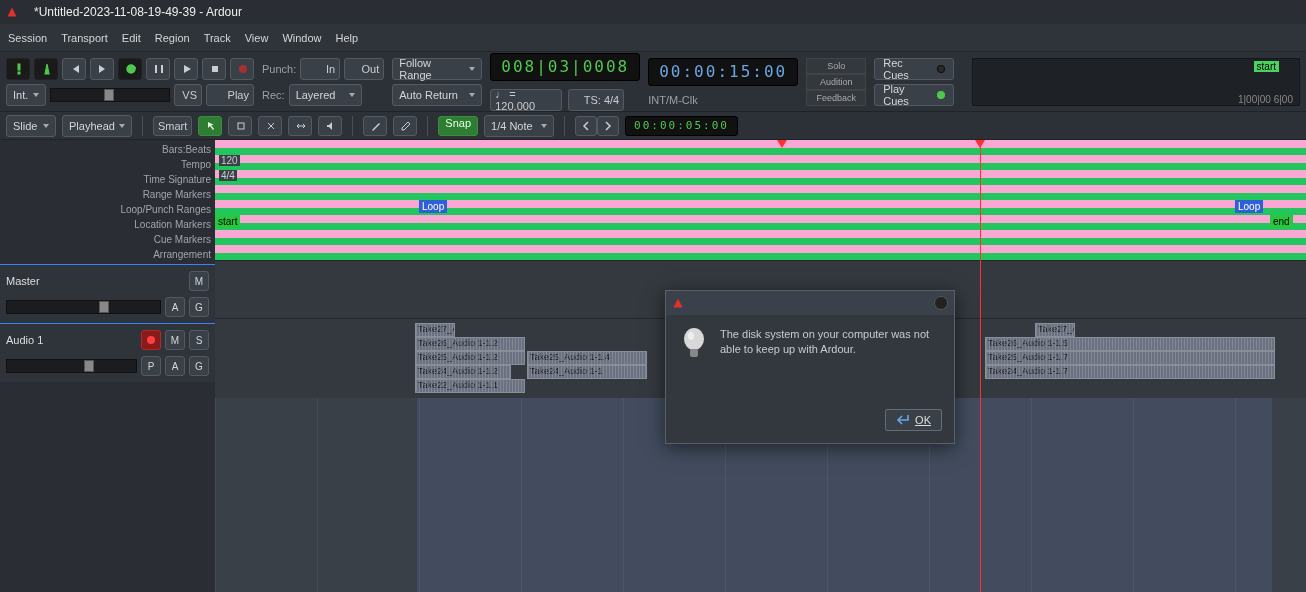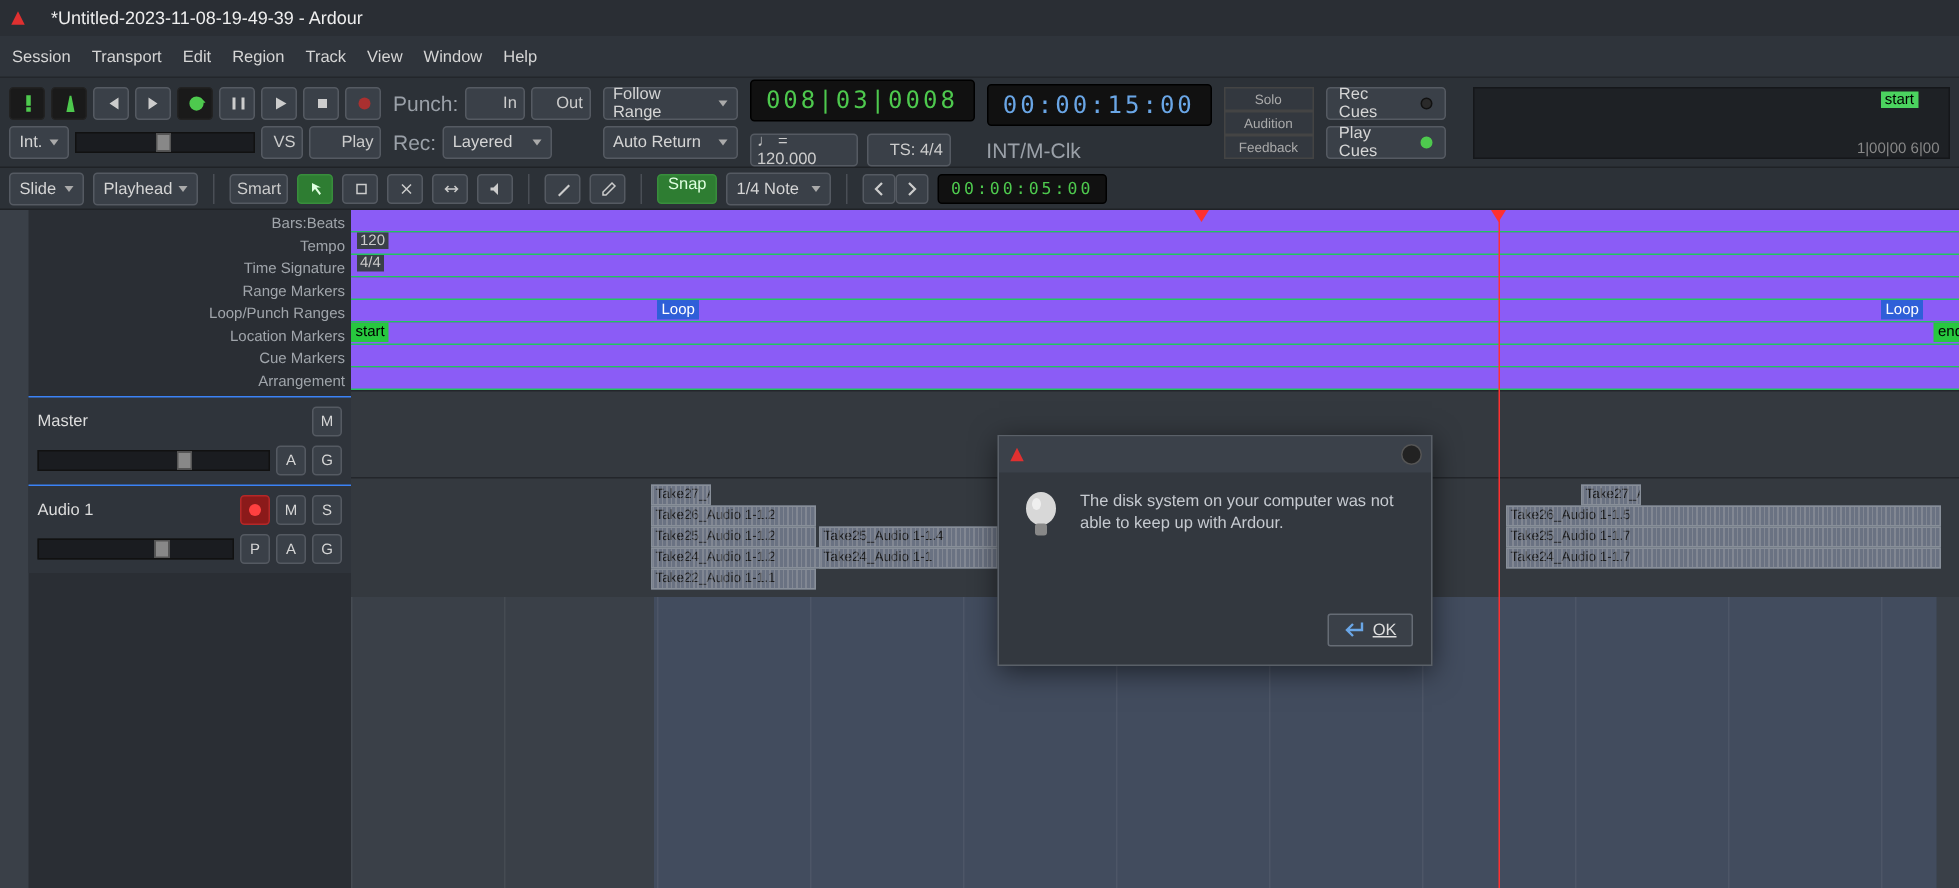--- a/index.html
+++ b/index.html
@@ -29,21 +29,21 @@
 .trow { display:flex; gap:4px; align-items:center; }
 .btn {
   height:22px; min-width:20px; background:#3a4048; border:1px solid #555a62; border-radius:3px;
   display:flex; align-items:center; justify-content:flex-end; color:#ccc; padding:0 4px;
   font-size:11px;
 }
 .btn.small { width:24px; }
 .btn.green { background:#1a1a1a; border-color:#222; }
 .btn.green svg * { stroke:#4ec94e; fill:#4ec94e; }
 .btn svg { width:12px; height:12px; }
-.lbl { color:#9aa0a8; font-size:14px; }
+.lbl { color:#9aa0a8; font-size:11px; }
 .dropdown {
   height:22px; background:#3a4048; border:1px solid #555a62; border-radius:3px;
   display:flex; align-items:center; padding:0 6px; gap:4px; min-width:70px;
 }
 .dropdown::after { content:""; width:0; height:0; border-left:3px solid transparent;border-right:3px solid transparent;border-top:4px solid #aaa; margin-left:auto;}
 .bigclock {
   height:28px; background:#111; border:1px solid #000; border-radius:3px; padding:0 10px;
   display:flex; align-items:center; font-family:monospace; letter-spacing:2px;
 }
 .bigclock.green { color:#4ec94e; font-size:16px; }
@@ -66,21 +66,21 @@
   height:28px; background:#2c3137; display:flex; align-items:center; gap:6px; padding:0 6px;
   border-bottom:1px solid #1f2226;
 }
 .toolbar2 .sep { width:1px; height:20px; background:#4a4f56; margin:0 4px;}
 .snapbtn { background:#2e7d32; border:1px solid #388e3c; color:#dfffe0; height:20px; padding:0 6px; border-radius:3px;}
 .timefield { background:#111; border:1px solid #000; color:#4ec94e; font-family:monospace; height:20px;
   display:flex; align-items:center; padding:0 8px; letter-spacing:2px; border-radius:3px;}
 .arrowbox{display:flex;}
 .arrowbox .btn{width:22px;height:20px;}
 
-.editor { flex:1; display:flex; height:calc(592px - 24px - 28px - 60px - 28px);padding-left:19px; }
+.editor { flex:1; display:flex; height:calc(592px - 24px - 28px - 60px - 28px); }
 .leftpanel { width:215px; background:#2a2e34; display:flex; flex-direction:column; }
 .rulerlabels { display:flex; flex-direction:column; align-items:flex-end; padding:2px 4px; gap:0; }
 .rulerlabels div { font-size:10px; color:#a0a5ab; height:15px; line-height:15px;}
 .trackhead {
   background:#2f343b; border-top:1px solid #3b82f6; padding:6px; display:flex; flex-direction:column; gap:6px;
 }
 .trackhead .row1{display:flex; align-items:center; gap:4px;}
 .trackhead .row2{display:flex; align-items:center; gap:4px;}
 .trackname{flex:1; color:#ddd;}
 .sq{width:20px;height:20px;background:#3a4048;border:1px solid #555a62;border-radius:3px;display:flex;align-items:center;justify-content:center;font-size:10px;}
@@ -89,21 +89,21 @@
 .hfader{flex:1;height:14px;background:#1a1c20;border:1px solid #111;position:relative;}
 .hfader .cap{position:absolute;left:60%;top:0;width:10px;height:12px;background:#888;border:1px solid #555;}
 
 .canvas { flex:1; position:relative; background:#3a4048; overflow:hidden; }
 .playhead { position:absolute; top:0; bottom:0; width:1px; background:#ff3030; z-index:5;}
 .playhead::before{content:"";position:absolute;top:0;left:-5px;width:0;height:0;border-left:5px solid transparent;border-right:5px solid transparent;border-top:8px solid #ff3030;}
 .selection { position:absolute; top:0; bottom:0; background:rgba(90,110,160,0.25);}
 .grid { position:absolute; top:0; bottom:0; left:0; right:0;}
 .grid .bar{position:absolute;top:0;bottom:0;width:1px;background:rgba(255,255,255,0.06);}
 .grid .barnum{position:absolute;top:0;font-size:10px;color:#aaa;}
-.rulerstrip{height:15px; background:#8b5cf6; border-bottom:1px solid #22c55e; position:relative;}
+.rulerstrip{height:15px; background:#f9a8d4; border-bottom:7px solid #22c55e; position:relative;}
 .rulerhead{position:relative;}
 .tag{position:absolute;font-size:10px;padding:0 3px;height:13px;line-height:13px;}
 .tag.green{background:#27c83e;color:#000;}
 .tag.blue{background:#2f5fd8;color:#fff;}
 .tempotag{position:absolute;background:#3a4048;color:#ccc;font-size:10px;padding:0 2px;}
 .audioregion{position:absolute;height:14px;background:#6a7282;border:1px solid #888f99;font-size:9px;color:#1a1a1a;overflow:hidden;white-space:nowrap;padding-left:2px;}
 .audioregion .wf{position:absolute;inset:0;background:repeating-linear-gradient(90deg,#999ca3 0 1px,transparent 1px 3px);opacity:0.5;}
 
 
 .dialog {
@@ -451,21 +451,21 @@
       <div class="rulerstrip"></div>
       <div class="rulerstrip"></div>
     </div>
 
     <div style="position:absolute;top:120px;left:0;right:0;height:58px;background:#34393f;border-top:1px solid #23262b"></div>
 
     <div style="position:absolute;top:178px;left:0;right:0;height:80px;background:#34393f;border-top:1px solid #23262b">
       <div class="audioregion" style="left:200px;top:4px;width:40px"><div class="wf"></div><span>Take27_A</span></div>
       <div class="audioregion" style="left:200px;top:18px;width:110px"><div class="wf"></div><span>Take26_Audio 1-1.2</span></div>
       <div class="audioregion" style="left:200px;top:32px;width:110px"><div class="wf"></div><span>Take25_Audio 1-1.2</span></div>
-      <div class="audioregion" style="left:200px;top:46px;width:125px"><div class="wf"></div><span>Take24_Audio 1-1.2</span></div>
+      <div class="audioregion" style="left:200px;top:46px;width:96px"><div class="wf"></div><span>Take24_Audio 1-1.2</span></div>
       <div class="audioregion" style="left:200px;top:60px;width:110px"><div class="wf"></div><span>Take22_Audio 1-1.1</span></div>
       <div class="audioregion" style="left:312px;top:32px;width:120px"><div class="wf"></div><span>Take25_Audio 1-1.4</span></div>
       <div class="audioregion" style="left:312px;top:46px;width:120px"><div class="wf"></div><span>Take24_Audio 1-1</span></div>
       <div class="audioregion" style="left:820px;top:4px;width:40px"><div class="wf"></div><span>Take27_A</span></div>
       <div class="audioregion" style="left:770px;top:18px;width:290px"><div class="wf"></div><span>Take26_Audio 1-1.5</span></div>
       <div class="audioregion" style="left:770px;top:32px;width:290px"><div class="wf"></div><span>Take25_Audio 1-1.7</span></div>
       <div class="audioregion" style="left:770px;top:46px;width:290px"><div class="wf"></div><span>Take24_Audio 1-1.7</span></div>
     </div>
 
     <div class="playhead" style="left:765px"></div>

